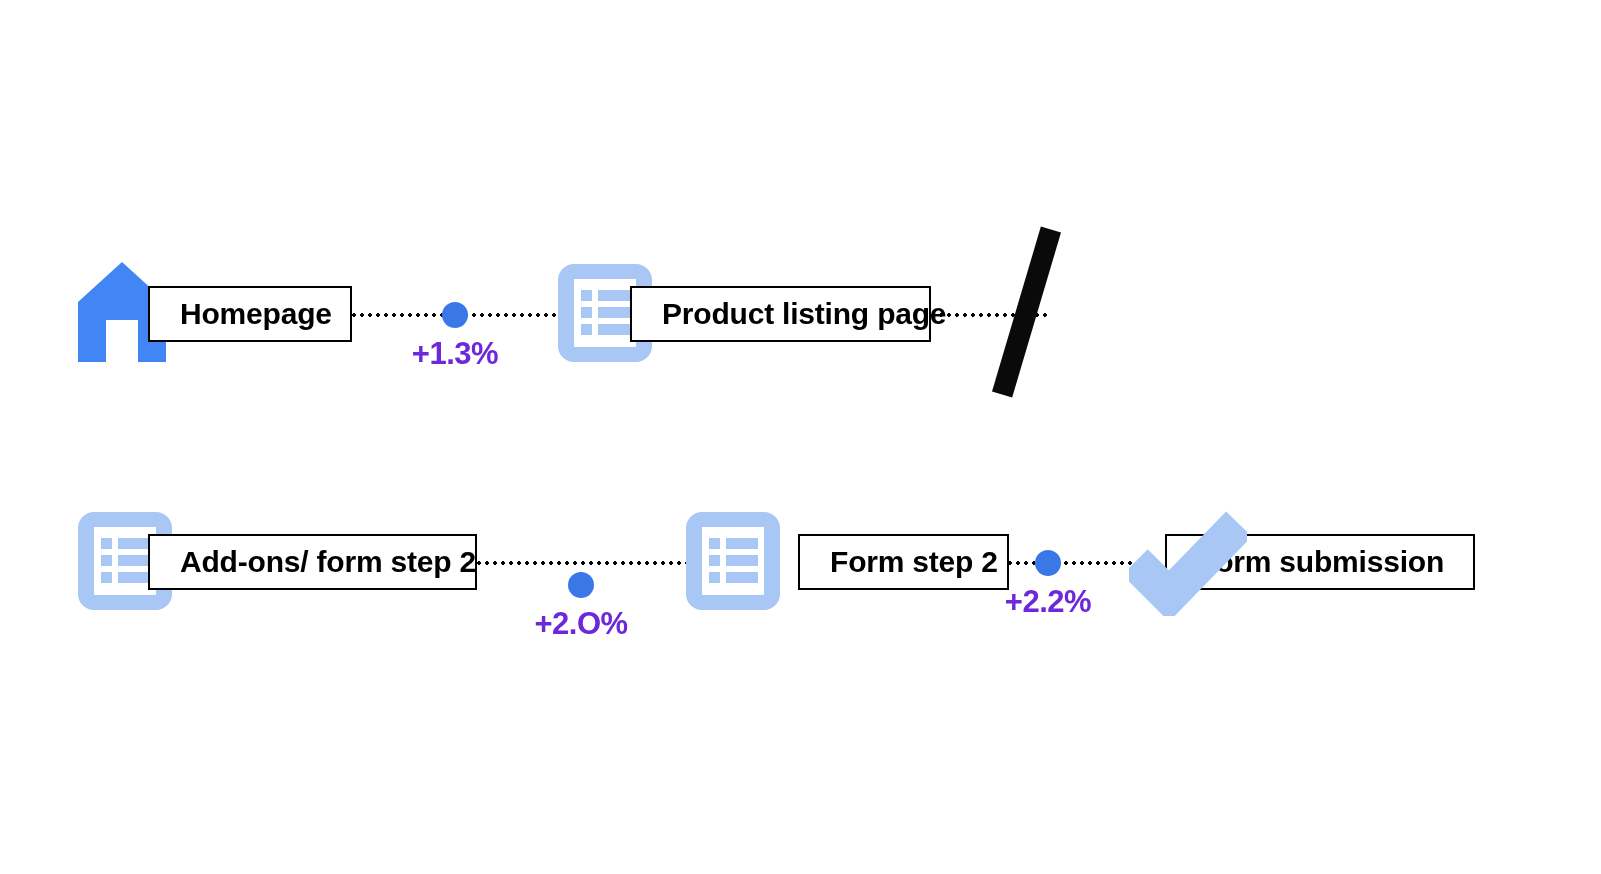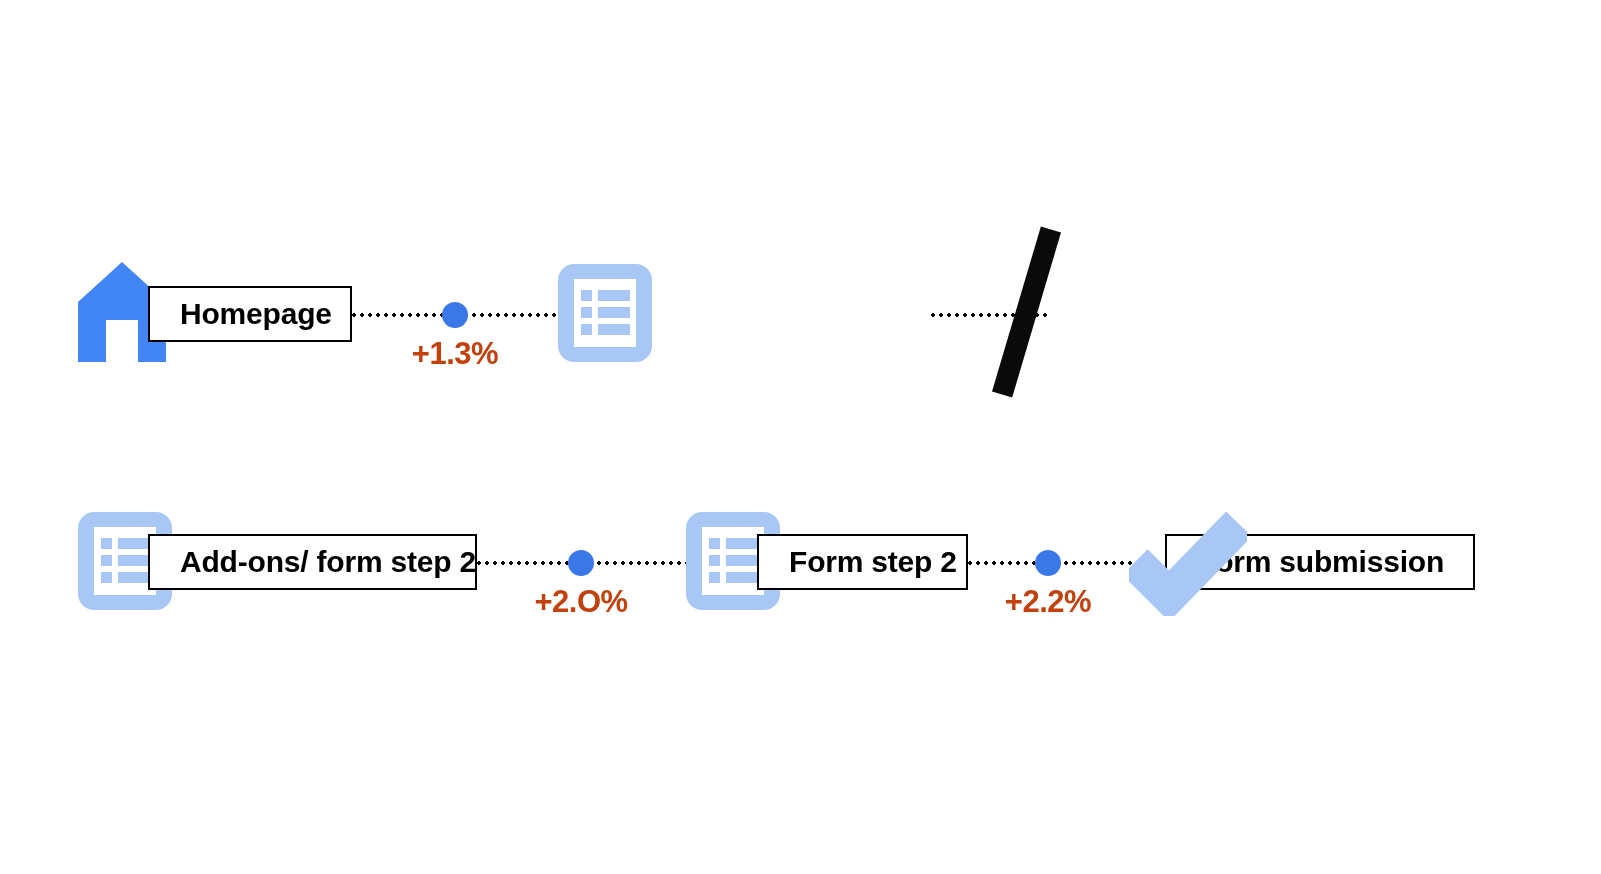--- a/index.html
+++ b/index.html
@@ -77,21 +77,21 @@
     width: 26px;
     height: 26px;
     border-radius: 50%;
     background: #3B78E7;
   }
   .metric .pct {
     margin-top: 10px;
     font-family: "Liberation Sans", sans-serif;
     font-weight: bold;
     font-size: 31px;
-    color: #c2410c;
+    color: #6d28d9;
     letter-spacing: -0.5px;
     white-space: nowrap;
     line-height: 1;
   }
 
   
   .slash {
     position: absolute;
     background: #0a0a0a;
     z-index: 6;
@@ -127,20 +127,23 @@
       <rect x="16" y="15" width="62" height="68" fill="#FFFFFF"></rect>
       <rect x="23" y="26" width="11" height="11" fill="#A8C7F5"></rect>
       <rect x="40" y="26" width="32" height="11" fill="#A8C7F5"></rect>
       <rect x="23" y="43" width="11" height="11" fill="#A8C7F5"></rect>
       <rect x="40" y="43" width="32" height="11" fill="#A8C7F5"></rect>
       <rect x="23" y="60" width="11" height="11" fill="#A8C7F5"></rect>
       <rect x="40" y="60" width="32" height="11" fill="#A8C7F5"></rect>
     </svg>
   </div>
 
+  <div class="step-box" style="left:630px; top:286px; width:301px; height:56px;">
+    <span class="label">Product listing page</span>
+  </div>
 
   <div class="slash" style="left:1016px; top:226px; width:21px; height:172px; transform: rotate(16.5deg); transform-origin: 50% 50%;"></div>
 
   <div class="connector" style="left:477px; top:561px; width:214px;"></div>
 
   <div class="connector" style="left:968px; top:561px; width:182px;"></div>
 
   <div class="icon-wrap" style="left:78px; top:512px; width:94px; height:98px;">
     <svg width="94" height="98" viewBox="0 0 94 98">
       <rect x="0" y="0" width="94" height="98" rx="16" ry="16" fill="#A8C7F5"></rect>
@@ -151,39 +154,39 @@
       <rect x="40" y="43" width="32" height="11" fill="#A8C7F5"></rect>
       <rect x="23" y="60" width="11" height="11" fill="#A8C7F5"></rect>
       <rect x="40" y="60" width="32" height="11" fill="#A8C7F5"></rect>
     </svg>
   </div>
 
   <div class="step-box" style="left:148px; top:534px; width:329px; height:56px;">
     <span class="label">Add-ons/ form step 2</span>
   </div>
 
-  <div class="metric" style="left:526px; top:550px; width:110px;">
+  <div class="metric" style="left:526px; top:572px; width:110px;">
     <span class="dot"></span>
     <span class="pct">+2.O%</span>
   </div>
 
   <div class="icon-wrap" style="left:686px; top:512px; width:94px; height:98px;">
     <svg width="94" height="98" viewBox="0 0 94 98">
       <rect x="0" y="0" width="94" height="98" rx="16" ry="16" fill="#A8C7F5"></rect>
       <rect x="16" y="15" width="62" height="68" fill="#FFFFFF"></rect>
       <rect x="23" y="26" width="11" height="11" fill="#A8C7F5"></rect>
       <rect x="40" y="26" width="32" height="11" fill="#A8C7F5"></rect>
       <rect x="23" y="43" width="11" height="11" fill="#A8C7F5"></rect>
       <rect x="40" y="43" width="32" height="11" fill="#A8C7F5"></rect>
       <rect x="23" y="60" width="11" height="11" fill="#A8C7F5"></rect>
       <rect x="40" y="60" width="32" height="11" fill="#A8C7F5"></rect>
     </svg>
   </div>
 
-  <div class="step-box" style="left:757px; top:534px; width:211px; height:56px;">
+  <div class="step-box" style="left:798px; top:534px; width:211px; height:56px;">
     <span class="label">Form step 2</span>
   </div>
 
   <div class="metric" style="left:993px; top:550px; width:110px;text-align:right;">
     <span class="dot"></span>
     <span class="pct">+2.2%</span>
   </div>
 
   <div class="step-box" style="left:1165px; top:534px; width:310px; height:56px;">
     <span class="label">Form submission</span>

